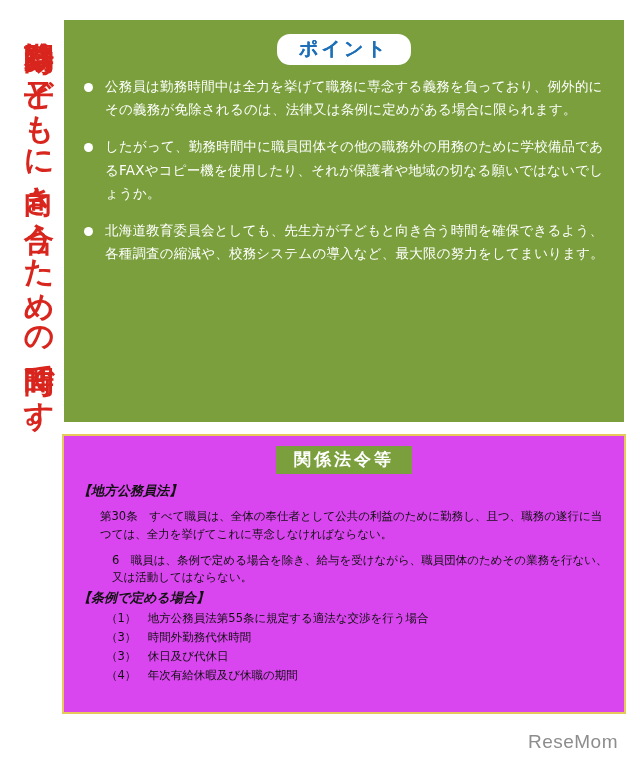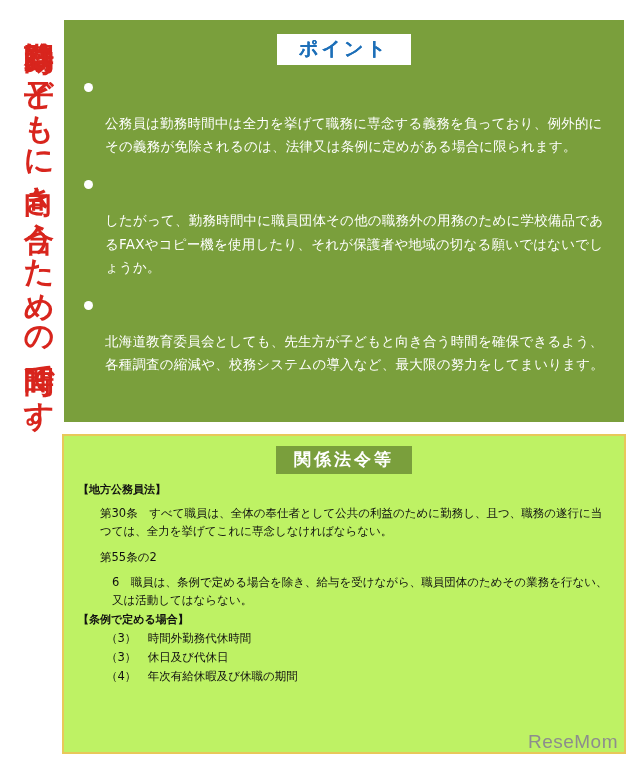--- a/index.html
+++ b/index.html
@@ -60,20 +60,21 @@
   .point-badge {
     display: inline-block;
     background: #ffffff;
     color: #1d6fb8;
     font-size: 19px;
     font-weight: bold;
     letter-spacing: 3px;
     padding: 2px 22px 3px 22px;
     font-family: "DejaVu Sans", "Liberation Sans", sans-serif;
     text-shadow: 0 0 0 #1d6fb8;
+    border-radius: 13px;
   }
   .point-list {
     margin: 0;
     padding: 0;
     list-style: none;
   }
   .point-item {
     display: flex;
     align-items: flex-start;
     margin-bottom: 14px;
@@ -86,55 +87,55 @@
     background: #ffffff;
     margin: 8px 12px 0 6px;
   }
   .point-text {
     color: #ffffff;
     font-size: 13.5px;
     line-height: 1.72;
     font-family: "DejaVu Sans", "Liberation Sans", sans-serif;
     white-space: pre-wrap;
     letter-spacing: 0.2px;
-    margin-top: 37px;
   }
 
   
   .law-box {
     position: absolute;
     left: 62px;
     top: 434px;
     width: 564px;
-    height: 320px;
-    background: #bef264;
+    height: 280px;
+    background: #d946ef;
     border: 2px solid #e8c85a;
     box-sizing: border-box;
     padding: 8px 14px 10px 14px;
   }
   .law-header {
     text-align: center;
     margin: 2px 0 8px 0;
   }
   .law-badge {
     display: inline-block;
     background: #7a9f3c;
     color: #ffffff;
     font-size: 17px;
     font-weight: bold;
     letter-spacing: 3px;
     padding: 2px 18px 3px 18px;
     font-family: "DejaVu Sans", "Liberation Sans", sans-serif;
   }
   .law-section-title {
-    font-size: 11px;
+    font-size: 13px;
     font-weight: bold;
     color: #111111;
     font-family: "DejaVu Sans", "Liberation Sans", sans-serif;
     margin: 2px 0 2px 0;
+    font-style: italic;
   }
   .law-article {
     font-size: 11.5px;
     line-height: 1.55;
     color: #111111;
     font-family: "DejaVu Sans", "Liberation Sans", sans-serif;
     margin: 8px 0 1px 0;
     padding-left: 22px;
     white-space: pre-wrap;
   }
@@ -198,27 +199,27 @@
   <div class="law-box">
     <div class="law-header">
       <span class="law-badge">関係法令等</span>
     </div>
 
     <div class="law-section-title">【地方公務員法】</div>
 
     <div class="law-article">第30条　すべて職員は、全体の奉仕者として公共の利益のために勤務し、且つ、職務の遂行に当つては、全力を挙げてこれに専念しなければならない。</div>
 
 
-    <div class="law-article noindent">第55条の2</div>
 
     <div class="law-article deep">6　職員は、条例で定める場合を除き、給与を受けながら、職員団体のためその業務を行ない、又は活動してはならない。</div>
 
     <div class="law-section-title">【条例で定める場合】</div>
 
     <ul class="law-sub-list">
+      <li class="law-sub-item">（1）　地方公務員法第55条に規定する適法な交渉を行う場合</li>
       <li class="law-sub-item">（3）　時間外勤務代休時間</li>
       <li class="law-sub-item">（3）　休日及び代休日</li>
       <li class="law-sub-item">（4）　年次有給休暇及び休職の期間</li>
     </ul>
   </div>
 
   <div class="footer-logo">
     <span class="rese">ReseMom</span>
   </div>
 

